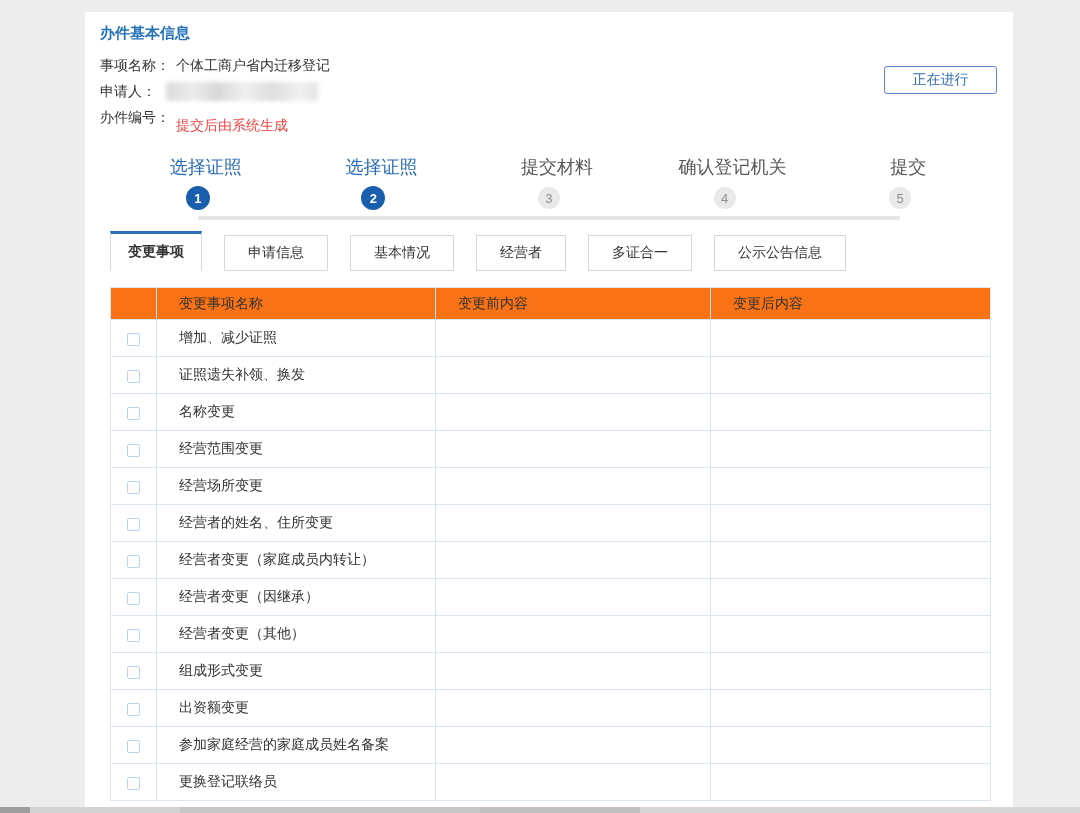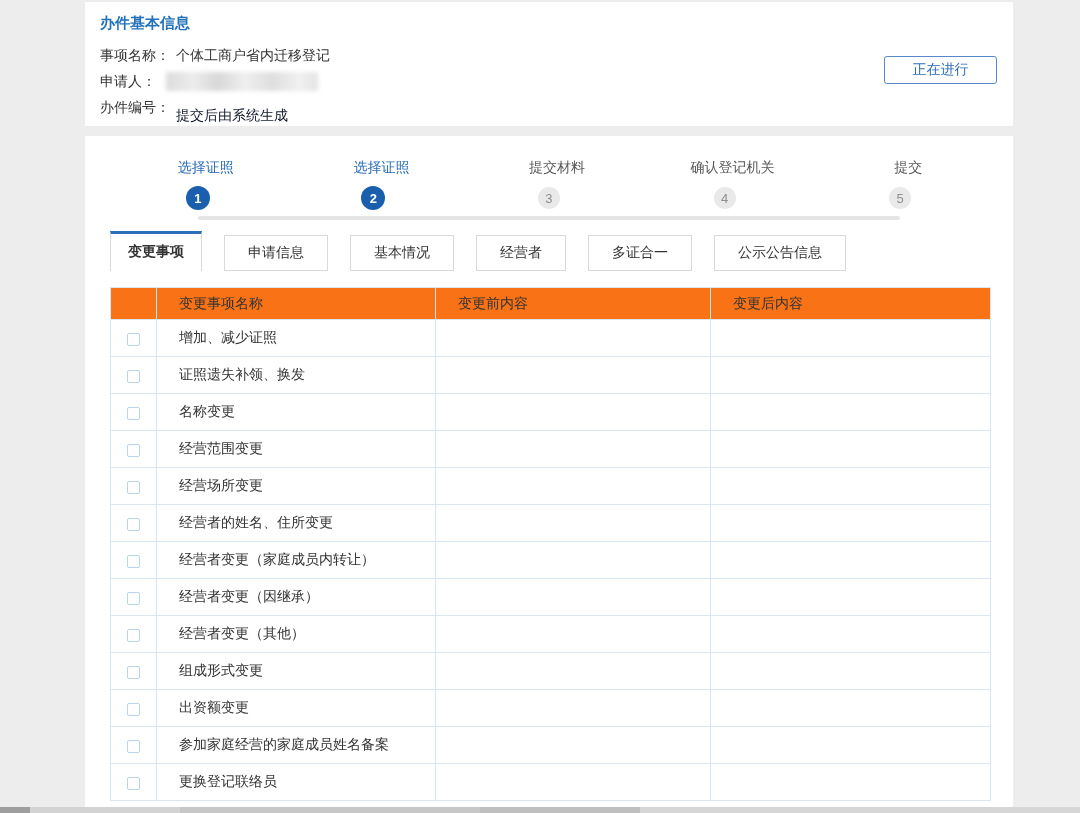--- a/index.html
+++ b/index.html
@@ -11,38 +11,38 @@
     color: #333;
     overflow: hidden;
   }
   .card {
     position: absolute;
     left: 85px;
     width: 928px;
     background: #ffffff;
   }
   
-  .card-info { top: 2px; height: 124px; padding: 12px 16px 0 15px; }
+  .card-info { top: 12px; height: 124px; padding: 12px 16px 0 15px; }
   .section-title {
     font-size: 15px;
     font-weight: 600;
     color: #2472ba;
     margin-bottom: 9px;
   }
   .info-row {
     font-size: 14px;
     height: 26px;
     line-height: 26px;
     display: flex;
     align-items: center;
     white-space: nowrap;
   }
   .info-row .lbl { color: #333; margin-right: 6px; }
   .info-row .val { color: #333; }
-  .info-row .val.muted { color: #0f172a; margin-top: 16px; }
+  .info-row .val.muted { color: #ef4444; margin-top: 16px; }
   .redacted-blur {
     display: inline-block;
     width: 152px;
     height: 19px;
     margin-left: 4px;
     border-radius: 2px;
     background:
       linear-gradient(90deg,#dcdcdc 0%,#ececec 18%,#d8d8d8 34%,#efefef 52%,#dedede 70%,#f1f1f1 88%,#e3e3e3 100%);
     filter: blur(2px);
   }
@@ -76,21 +76,21 @@
   }
   .step {
     flex: 1 1 0;
     display: flex;
     flex-direction: column;
     align-items: center;
     position: relative;
     z-index: 1;
     cursor: pointer;
   }
-  .step-label { font-size: 14px; height: 22px; line-height: 22px; margin-left: 16px; }
+  .step-label { font-size: 18px; height: 22px; line-height: 22px; margin-left: 16px; }
   .step-label.done, .step-label.active { color: #2a6cb5; }
   .step-label.pending { color: #595959; }
   .step-dot {
     margin-top: 8px;
     width: 24px; height: 24px;
     border-radius: 50%;
     display: flex; align-items: center; justify-content: center;
     font-size: 13px;
   }
   .step-dot.done, .step-dot.active { background: #1a5fae; color: #ffffff; font-weight: 600; }

